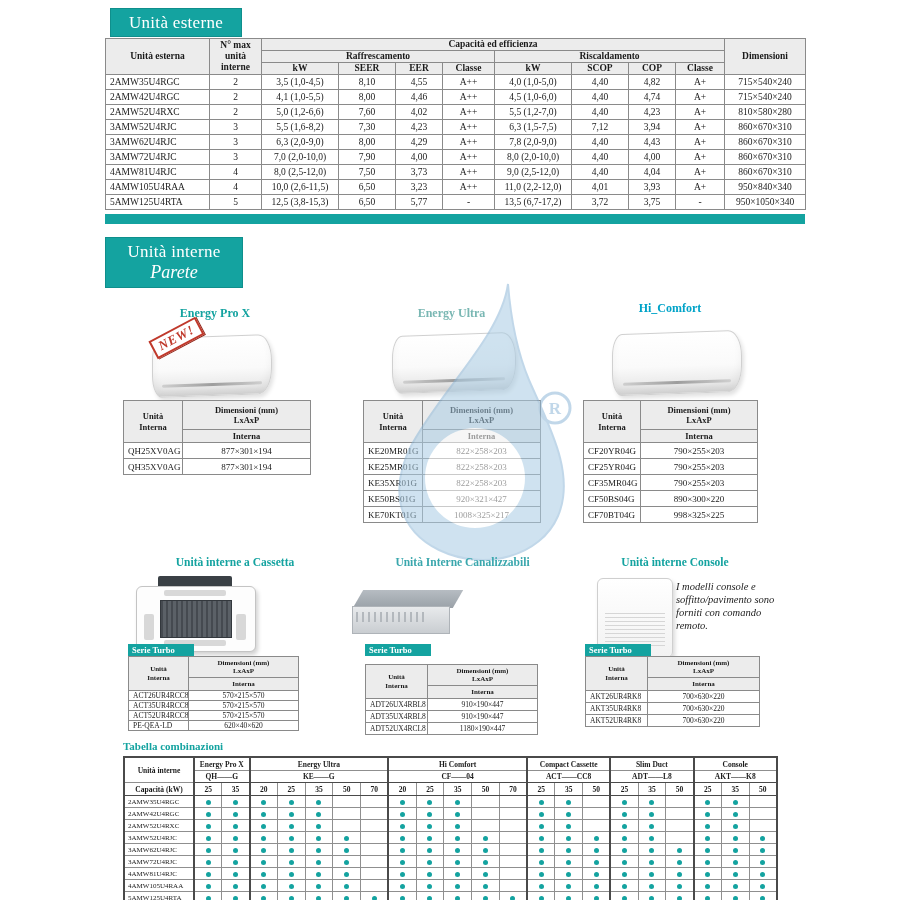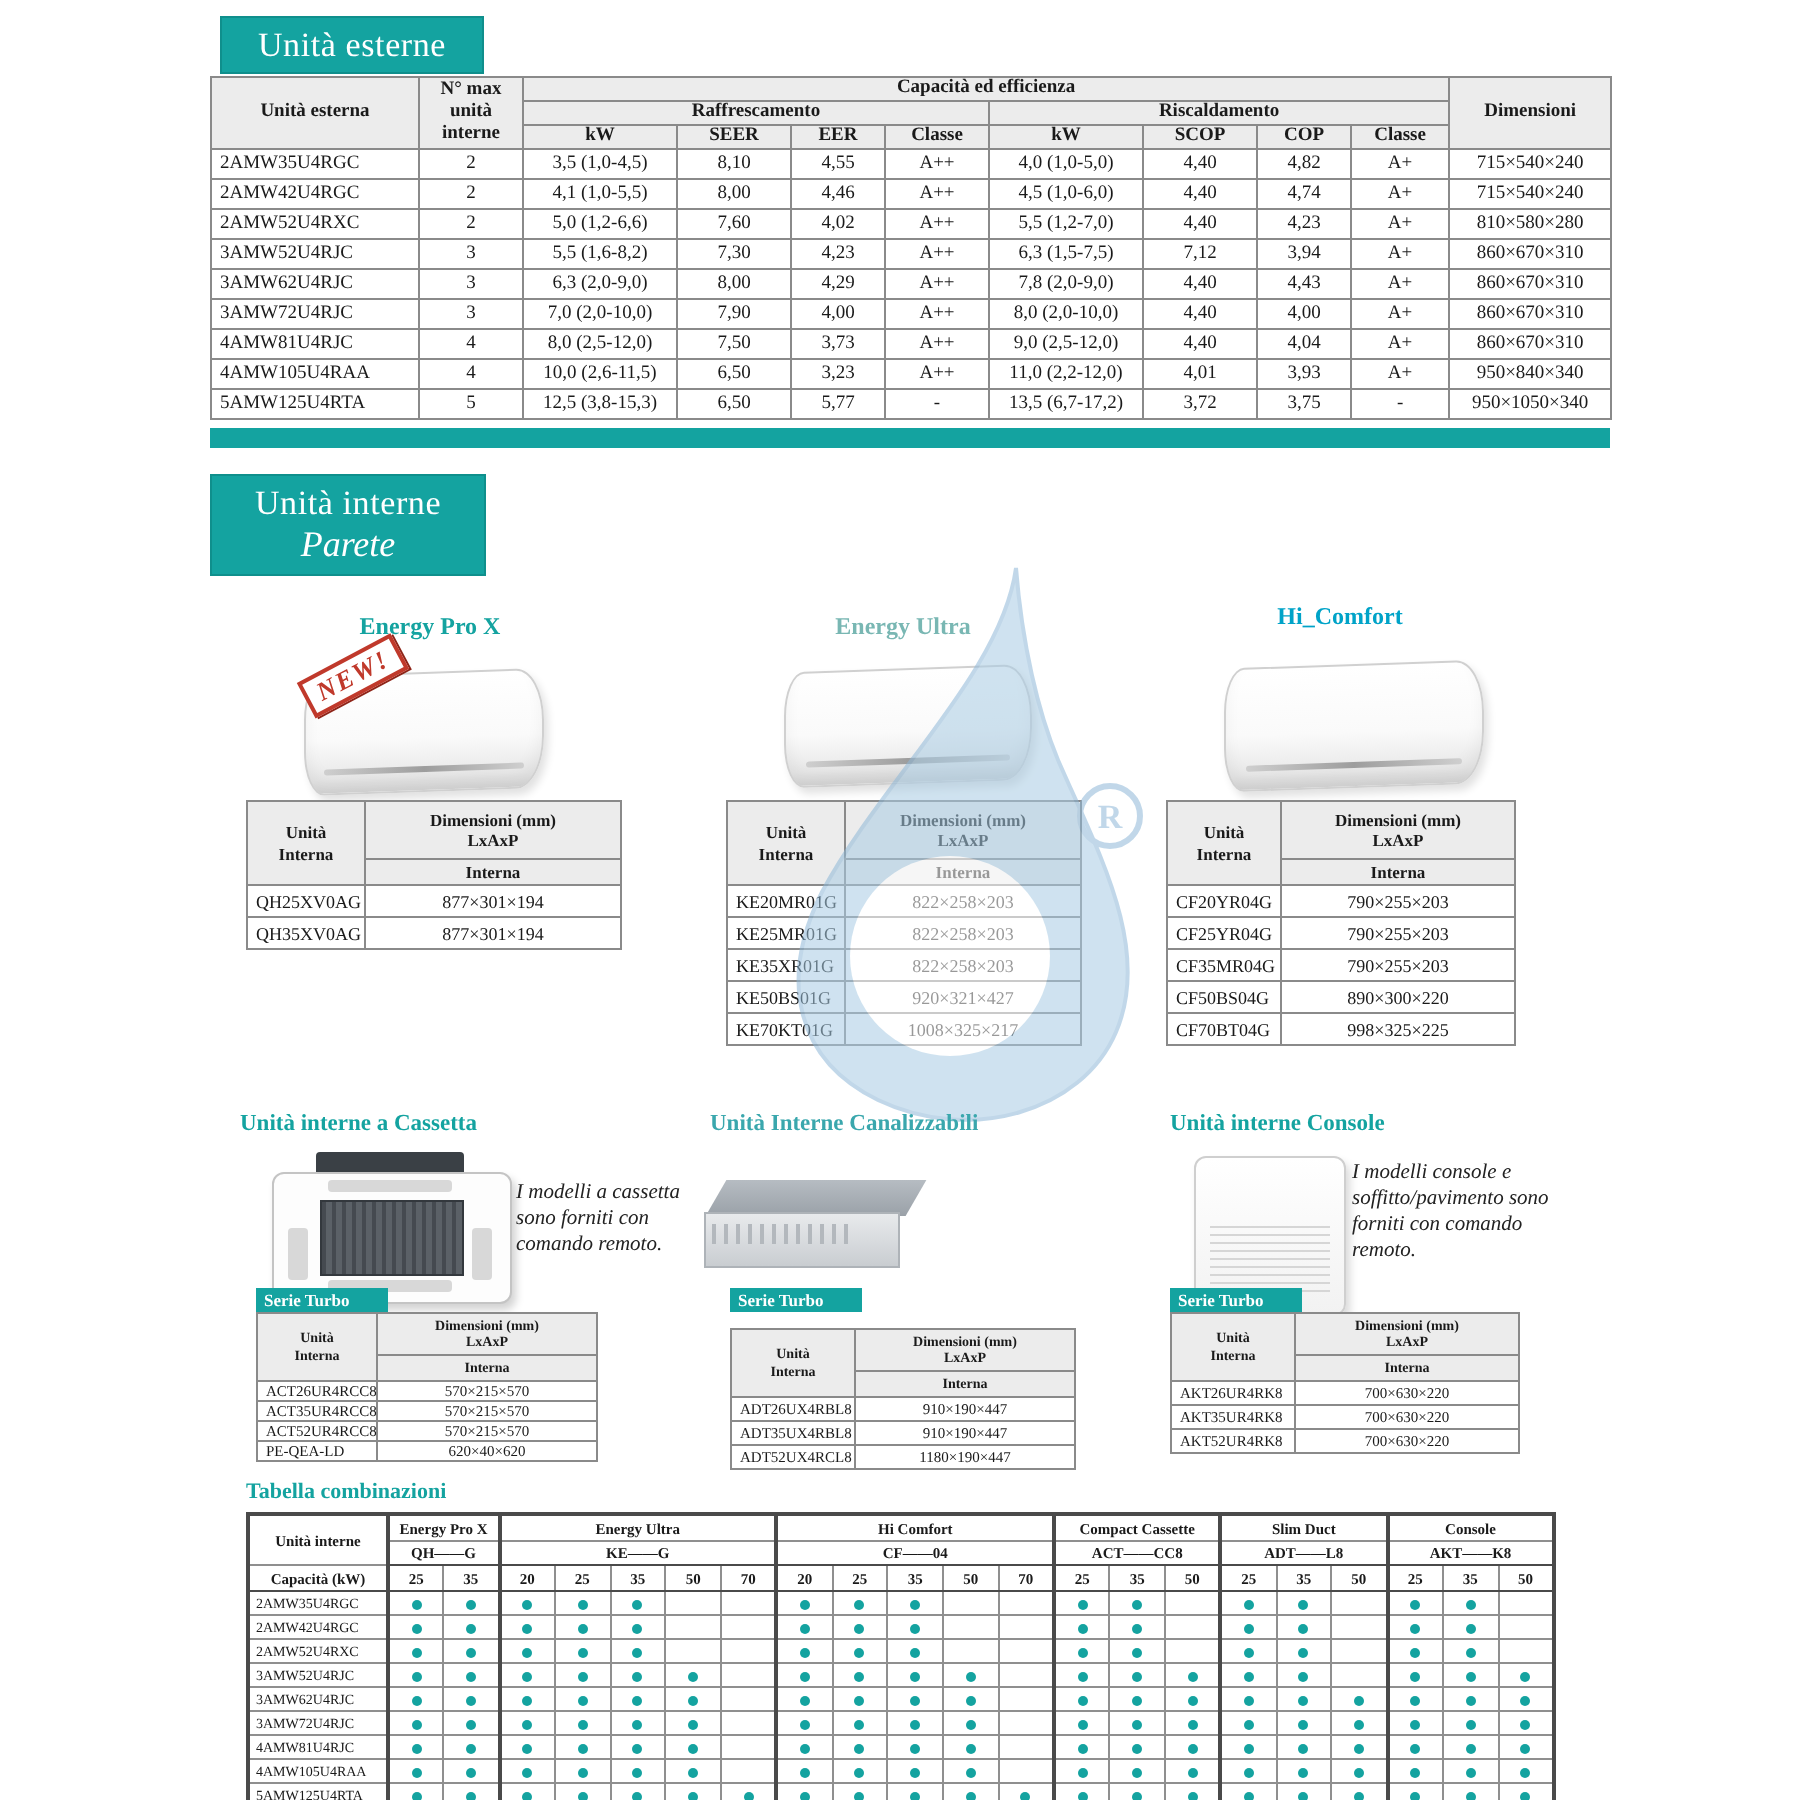--- a/index.html
+++ b/index.html
@@ -24,21 +24,21 @@
   #outdoor-table th{font-size:9.5px;line-height:1.15;}
   #outdoor-table td{height:14px;}
   .teal-strip{background:#14a3a0;height:10px;}
 
   .dim-table{font-size:9px;}
   .dim-table th{font-size:8.5px;line-height:1.2;}
   .sec-table{font-size:7.5px;}
   .sec-table th{font-size:7px;line-height:1.15;}
 
   .product-title{font-weight:bold;font-size:12px;text-align:center;}
-  .section-title{font-weight:bold;font-size:11.5px;text-align:left;color:#14a3a0;}
+  .section-title{font-weight:bold;font-size:11.5px;text-align:center;color:#14a3a0;}
   .desc{font-style:italic;font-size:10.5px;line-height:1.25;color:#222;}
   .serie-bar{background:#14a3a0;color:#fff;font-weight:bold;font-size:8.5px;
              display:flex;align-items:center;padding-left:4px;}
 
   
   .wall-unit{background:linear-gradient(180deg,#ffffff 0%,#fafafa 55%,#e8e8e8 88%,#d8d8d8 100%);
      border:1px solid #d0d0d0;border-radius:10px 14px 14px 10px/22px 26px 26px 22px;
      box-shadow:2px 3px 4px rgba(0,0,0,.12), inset 0 -6px 8px rgba(0,0,0,.05);
      transform:skewY(-2deg);}
   .wall-unit .slot{position:absolute;left:8%;right:8%;bottom:9px;height:3px;
@@ -407,21 +407,20 @@
   </div>
   <div class="abs duct" style="left:352px;top:588px;">
     <div class="top"></div>
     <div class="front"></div>
     <div class="lines"></div>
   </div>
   <div class="abs console-unit" style="left:597px;top:578px;">
     <div class="grille"></div>
   </div>
 
-  <div class="abs desc" style="left:258px;top:590px;width:100px;">I modelli a cassetta sono forniti con comando remoto.</div>
   <div class="abs desc" style="left:676px;top:580px;width:100px;">I modelli console e soffitto/pavimento sono forniti con comando remoto.</div>
 
   <div class="abs serie-bar" style="left:128px;top:644px;width:62px;height:12px;">Serie Turbo</div>
   <div class="abs serie-bar" style="left:365px;top:644px;width:62px;height:12px;">Serie Turbo</div>
   <div class="abs serie-bar" style="left:585px;top:644px;width:62px;height:12px;">Serie Turbo</div>
 
   <div class="abs" style="left:128px;top:656px;" id="st0">
       <table class="spec sec-table" style="width:170px">
         <colgroup>
           <col style="width:60px">

